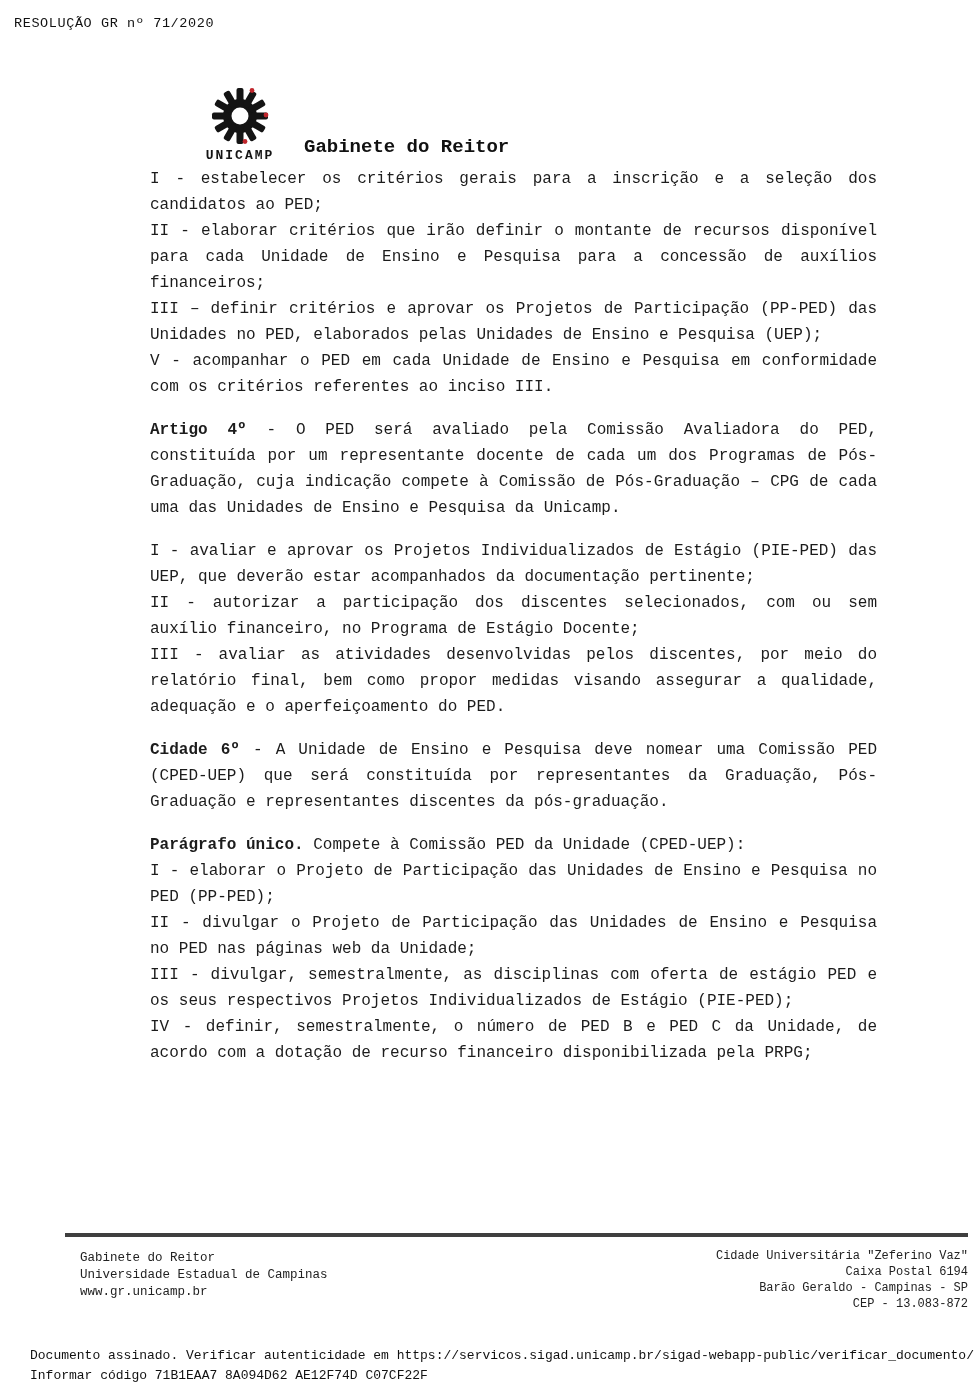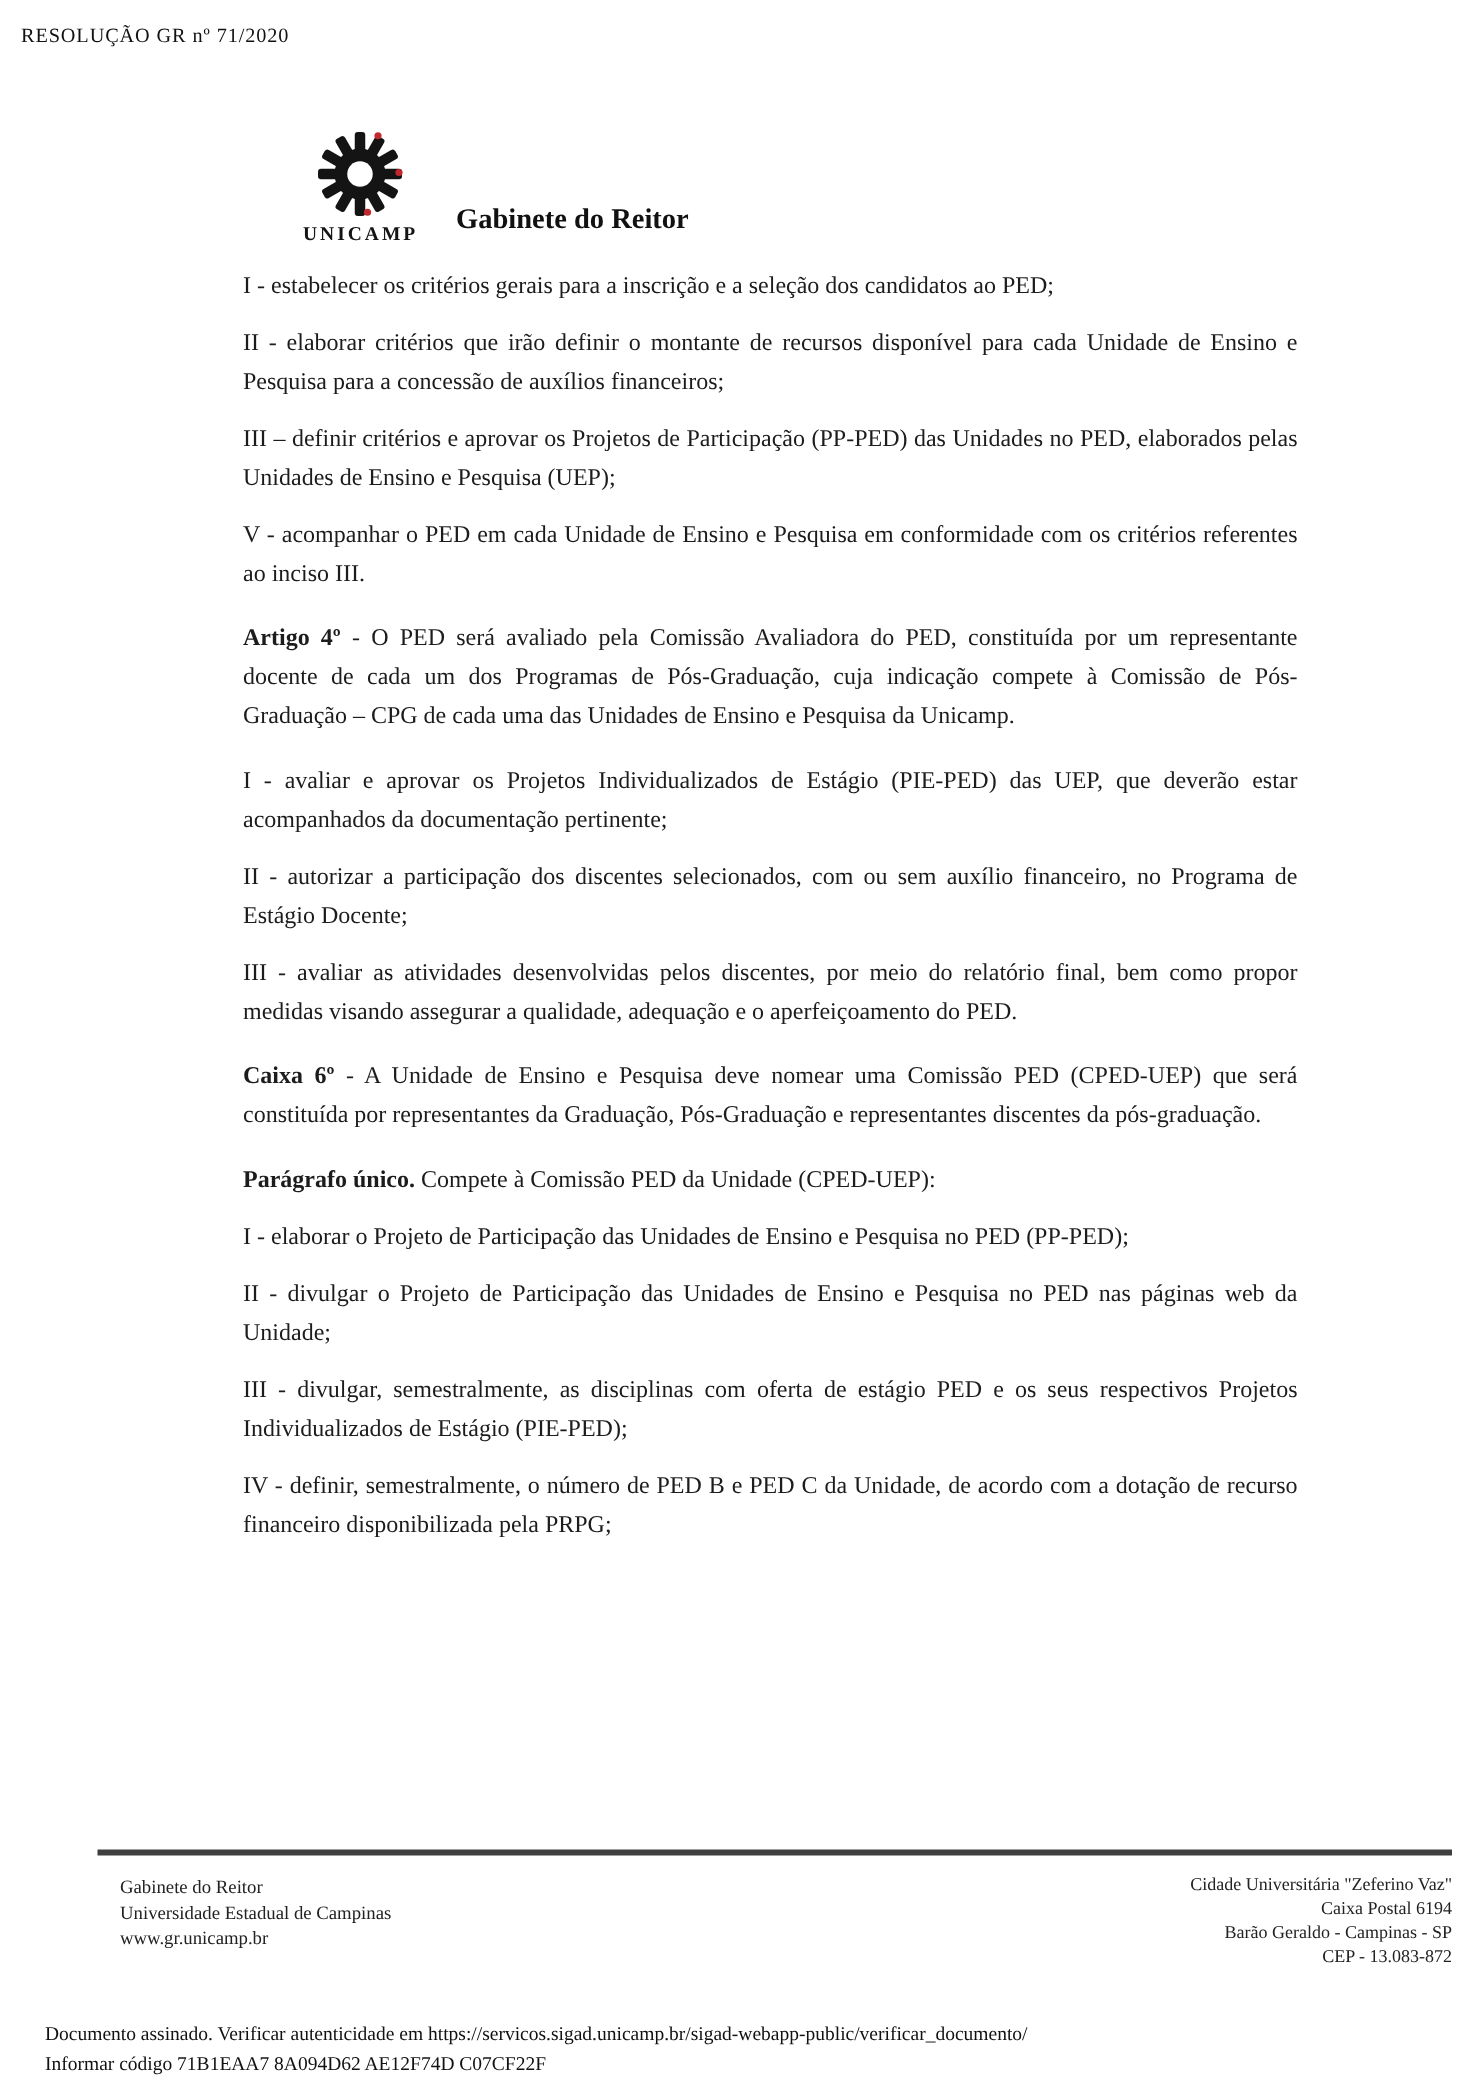--- a/index.html
+++ b/index.html
@@ -1,35 +1,35 @@
 <!DOCTYPE html>
 <html lang="pt-BR"><head>
 <meta charset="utf-8">
 <style>
   html,body { margin:0; padding:0; background:#ffffff; }
   .page {
     position:relative; width:980px; height:1399px; background:#ffffff;
-    font-family:Liberation Serif, serif; color:#1a1a1a; overflow:hidden;border-radius:16px;
+    font-family:Liberation Mono, monospace; color:#1a1a1a; overflow:hidden;border-radius:16px;
   }
   .doc-ref {
     position:absolute; left:14px; top:16px;
     font-size:13.5px; letter-spacing:0.6px; color:#111;
   }
   .logo-block { position:absolute; left:202px; top:86px; width:76px; text-align:center; }
   .logo-emblem { width:60px; height:60px; display:block; margin:0 auto; }
   .logo-wordmark { font-size:13px; font-weight:bold; letter-spacing:2px; margin-top:2px; color:#141414; }
   .title {
     position:absolute; left:304px; top:136px; margin:0;
     font-size:19px; font-weight:bold; color:#111;
   }
   .body-text {
     position:absolute; left:150px; top:166px; width:727px;
     font-size:16px; line-height:26px; text-align:justify; color:#1c1c1c;
   }
-  .body-text p { margin:12px; }
+  .body-text p { margin:0; }
   .gap { margin-top:17px !important; }
   .lead { font-weight:bold; }
   .footer-rule {
     position:absolute; left:65px; top:1233px; width:903px; height:4px;
     background:#3f3f3f;
   }
   .footer-left {
     position:absolute; left:80px; top:1250px;
     font-size:12.5px; line-height:17px; color:#222;
   }
@@ -89,21 +89,21 @@
 
     <p class="gap"><span class="lead">Artigo 4º</span><span> - O PED será avaliado pela Comissão Avaliadora do PED, constituída por um representante docente de cada um dos Programas de Pós-Graduação, cuja indicação compete à Comissão de Pós-Graduação – CPG de cada uma das Unidades de Ensino e Pesquisa da Unicamp.</span></p>
 
 
     <div class="gap">
       <p>I - avaliar e aprovar os Projetos Individualizados de Estágio (PIE-PED) das UEP, que deverão estar acompanhados da documentação pertinente;</p>
       <p>II - autorizar a participação dos discentes selecionados, com ou sem auxílio financeiro, no Programa de Estágio Docente;</p>
       <p>III - avaliar as atividades desenvolvidas pelos discentes, por meio do relatório final, bem como propor medidas visando assegurar a qualidade, adequação e o aperfeiçoamento do PED.</p>
     </div>
 
-    <p class="gap"><span class="lead">Caixa 6º</span><span> - A Unidade de Ensino e Pesquisa deve nomear uma Comissão PED (CPED-UEP) que será constituída por representantes da Graduação, Pós-Graduação e representantes discentes da pós-graduação.</span></p>
+    <p class="gap"><span class="lead">Cidade 6º</span><span> - A Unidade de Ensino e Pesquisa deve nomear uma Comissão PED (CPED-UEP) que será constituída por representantes da Graduação, Pós-Graduação e representantes discentes da pós-graduação.</span></p>
 
     <div class="gap">
       <p><span class="lead">Parágrafo único.</span><span> Compete à Comissão PED da Unidade (CPED-UEP):</span></p>
       <p>I - elaborar o Projeto de Participação das Unidades de Ensino e Pesquisa no PED (PP-PED);</p>
       <p>II - divulgar o Projeto de Participação das Unidades de Ensino e Pesquisa no PED nas páginas web da Unidade;</p>
       <p>III - divulgar, semestralmente, as disciplinas com oferta de estágio PED e os seus respectivos Projetos Individualizados de Estágio (PIE-PED);</p>
       <p>IV - definir, semestralmente, o número de PED B e PED C da Unidade, de acordo com a dotação de recurso financeiro disponibilizada pela PRPG;</p>
     </div>
 
   </div>

